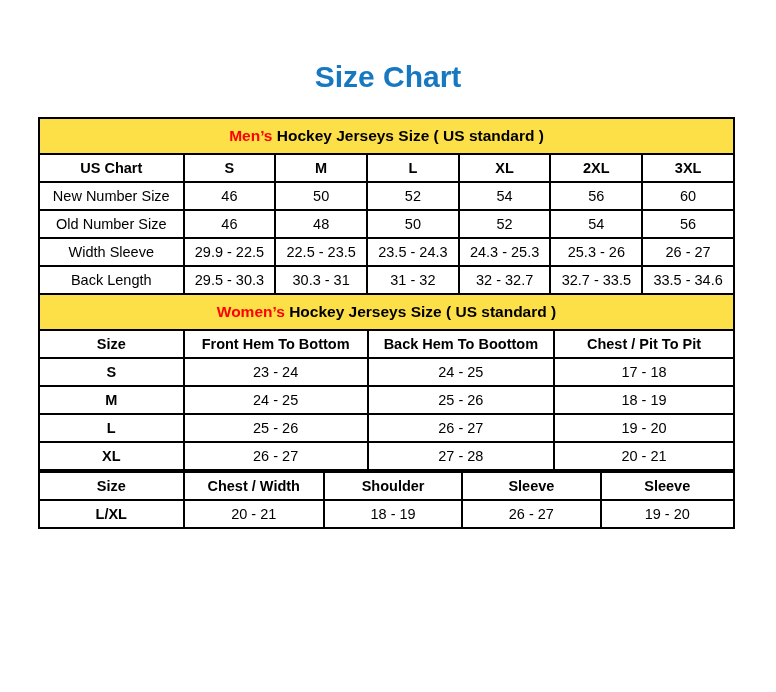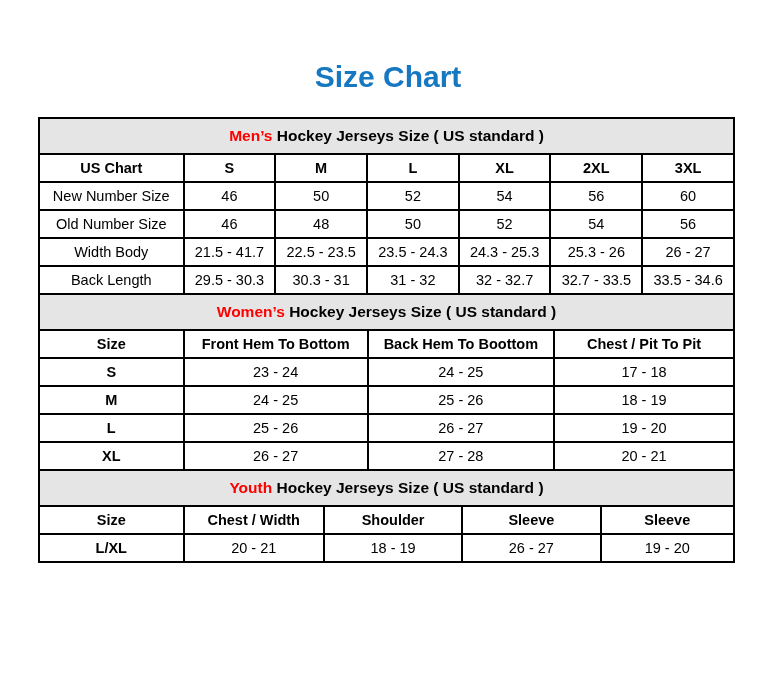--- a/index.html
+++ b/index.html
@@ -25,21 +25,21 @@
     font-size: 30px;
     font-weight: bold;
     color: #1778C2;
     letter-spacing: 0px;
   }
   .chart {
     width: 697px;
     margin: 23px 0 0 38px;
   }
   .band {
-    background: #e5e5e5;
+    background: #fde047;
     border: 2px solid #000000;
     border-bottom: none;
     height: 34px;
     line-height: 34px;
     text-align: center;
     font-weight: bold;
     font-size: 15.5px;
   }
   .band .hl { color: #FF0000; }
   .band-mid { border-top: none; }
@@ -112,22 +112,22 @@
       <tr>
         <td>Old Number Size</td>
         <td>46</td>
         <td>48</td>
         <td>50</td>
         <td>52</td>
         <td>54</td>
         <td>56</td>
       </tr>
       <tr>
-        <td>Width Body</td>
-        <td>21.5 - 41.7</td>
+        <td>Width Sleeve</td>
+        <td>29.9 - 22.5</td>
         <td>22.5 - 23.5</td>
         <td>23.5 - 24.3</td>
         <td>24.3 - 25.3</td>
         <td>25.3 - 26</td>
         <td>26 - 27</td>
       </tr>
       <tr>
         <td>Back Length</td>
         <td>29.5 - 30.3</td>
         <td>30.3 - 31</td>
@@ -176,23 +176,20 @@
       </tr>
       <tr>
         <td class="lbl-bold">XL</td>
         <td>26 - 27</td>
         <td>27 - 28</td>
         <td>20 - 21</td>
       </tr>
     </tbody>
       </table>
 
-    <div class="band band-mid">
-      <span class="hl">Youth</span><span> Hockey Jerseys Size ( US standard )</span>
-    </div>
     <table>
       <colgroup>
         <col style="width:20.8%">
           <col style="width:20.2%">
           <col style="width:19.9%">
           <col style="width:19.9%">
           <col style="width:19.2%">
       </colgroup>
       <tbody>
           <tr>

